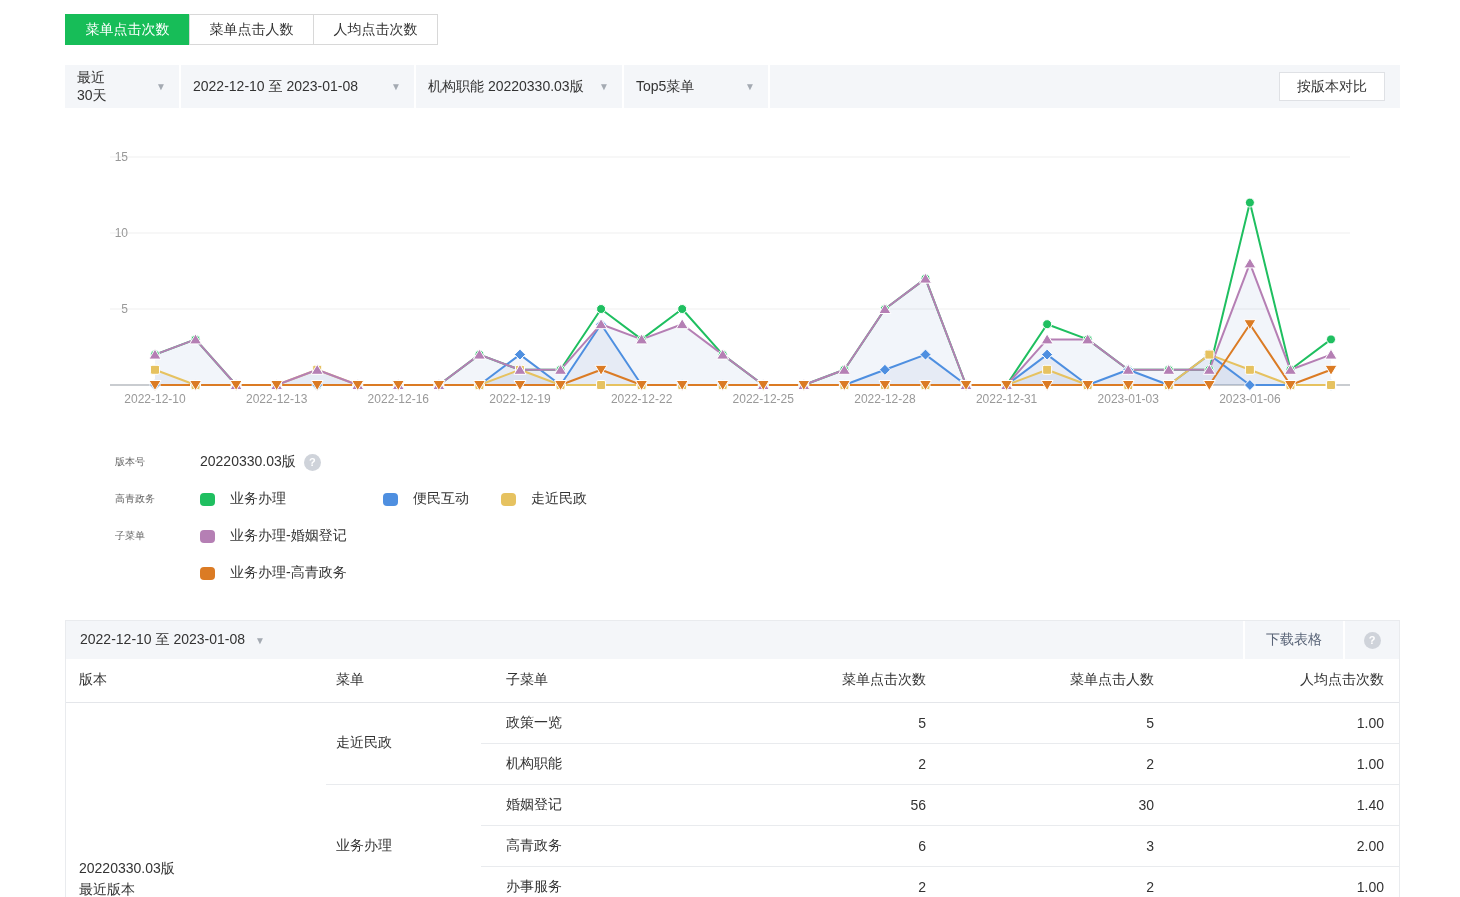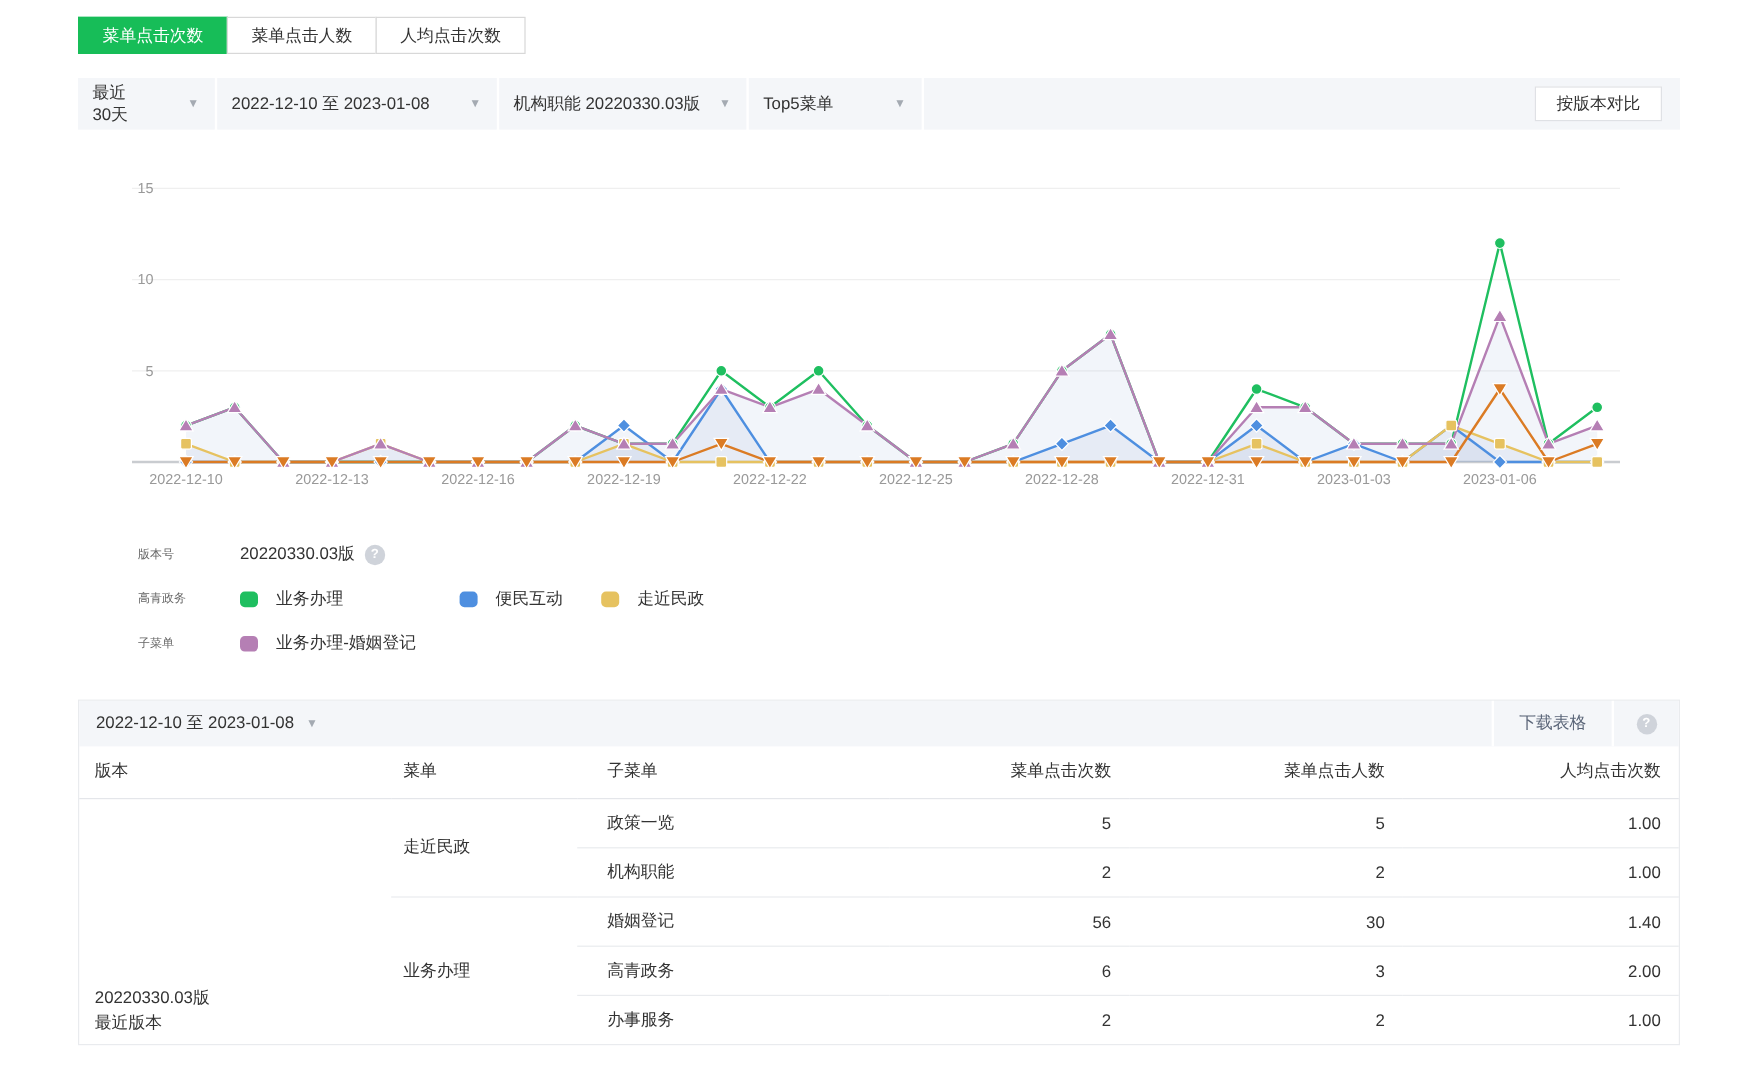--- a/index.html
+++ b/index.html
@@ -293,20 +293,27 @@
         <span>走近民政</span>
       </span>
     </div>
     <div class="lrow">
       <span class="llabel">子菜单</span>
       <span class="litem">
         <i class="sw" style="background: rgb(181, 127, 180);"></i>
         <span>业务办理-婚姻登记</span>
       </span>
     </div>
+    <div class="lrow">
+      <span class="llabel"></span>
+      <span class="litem">
+        <i class="sw" style="background: rgb(219, 123, 36);"></i>
+        <span>业务办理-高青政务</span>
+      </span>
+    </div>
   </div>
 </div>
 
 <div class="tpanel">
   <div class="tbar">
     <span class="tperiod">
       <span>2022-12-10 至 2023-01-08</span>
       <span class="caret">▼</span>
     </span>
     <span class="tcell tdl">下载表格</span>

